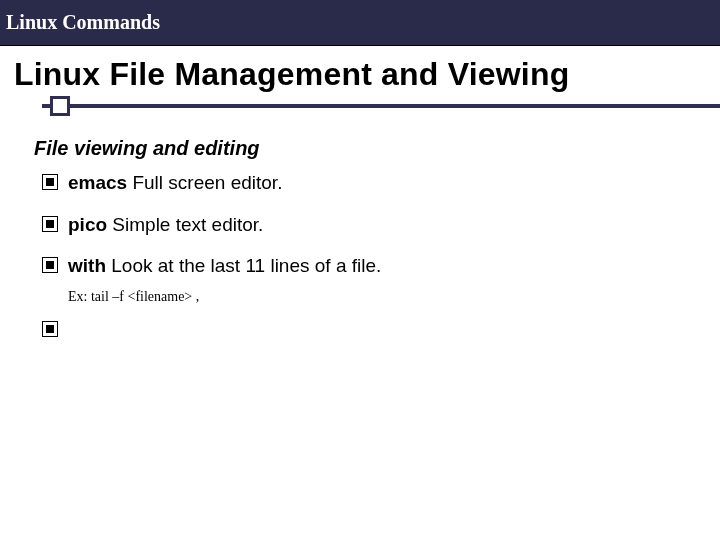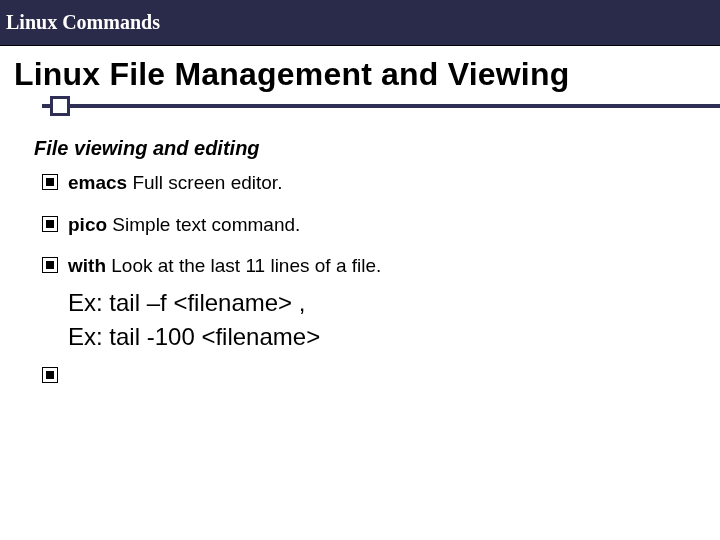--- a/index.html
+++ b/index.html
@@ -70,23 +70,24 @@
     margin-right: 10px;
     margin-top: 4px;
   }
   .item-text {
     font-size: 19px;
     line-height: 1.35;
     color: #000;
   }
   .cmd { font-weight: bold; }
   .subline {
-    font-size: 24px;
+    font-size: 14px;
     margin: -6px 20px 12px 54px;
     color: #000;
+    font-family: Liberation Serif, serif;
   }
 </style>
 </head>
 <body>
 
 <div class="header-bar">
   <div class="header-title">Linux Commands</div>
 </div>
 
 <div class="slide-area">
@@ -104,34 +105,33 @@
         <rect x="4" y="4" width="8" height="8" fill="#000"></rect>
       </svg>
     <div class="item-text"><span class="cmd">emacs</span><span> Full screen editor.</span></div>
   </div>
 
   <div class="item">
     <svg class="bullet-icon" width="16" height="16" viewBox="0 0 16 16">
         <rect x="0.5" y="0.5" width="15" height="15" fill="none" stroke="#000" stroke-width="1"></rect>
         <rect x="4" y="4" width="8" height="8" fill="#000"></rect>
       </svg>
-    <div class="item-text"><span class="cmd">pico</span><span> Simple text command.</span></div>
+    <div class="item-text"><span class="cmd">pico</span><span> Simple text editor.</span></div>
   </div>
 
 
 
   <div class="item">
     <svg class="bullet-icon" width="16" height="16" viewBox="0 0 16 16">
         <rect x="0.5" y="0.5" width="15" height="15" fill="none" stroke="#000" stroke-width="1"></rect>
         <rect x="4" y="4" width="8" height="8" fill="#000"></rect>
       </svg>
     <div class="item-text"><span class="cmd">with</span><span> Look at the last 11 lines of a file.</span></div>
   </div>
   <div class="subline">Ex: tail –f &lt;filename&gt; ,</div>
-  <div class="subline">Ex: tail -100 &lt;filename&gt;</div>
 
   <div class="item">
     <svg class="bullet-icon" width="16" height="16" viewBox="0 0 16 16">
         <rect x="0.5" y="0.5" width="15" height="15" fill="none" stroke="#000" stroke-width="1"></rect>
         <rect x="4" y="4" width="8" height="8" fill="#000"></rect>
       </svg>
   </div>
 
 </div>
 

